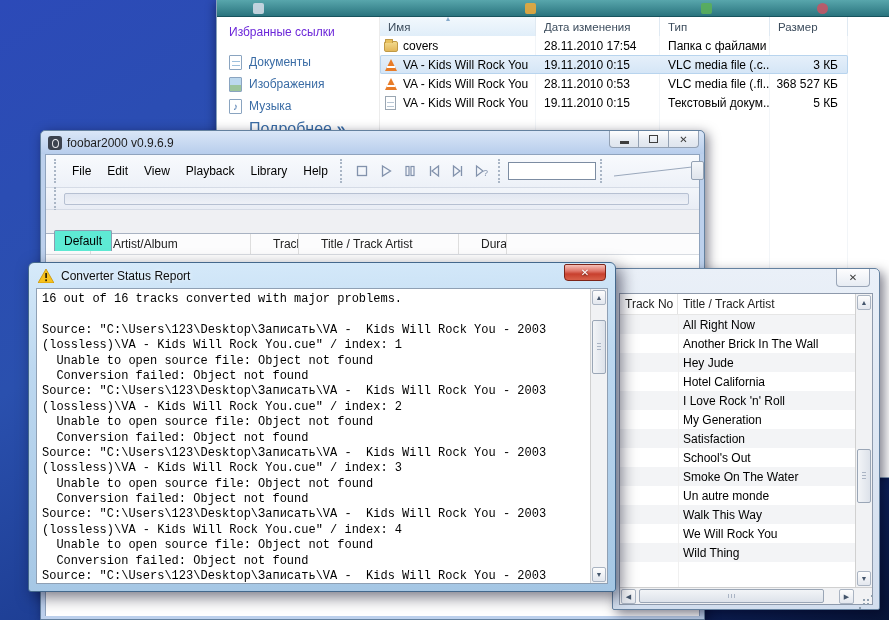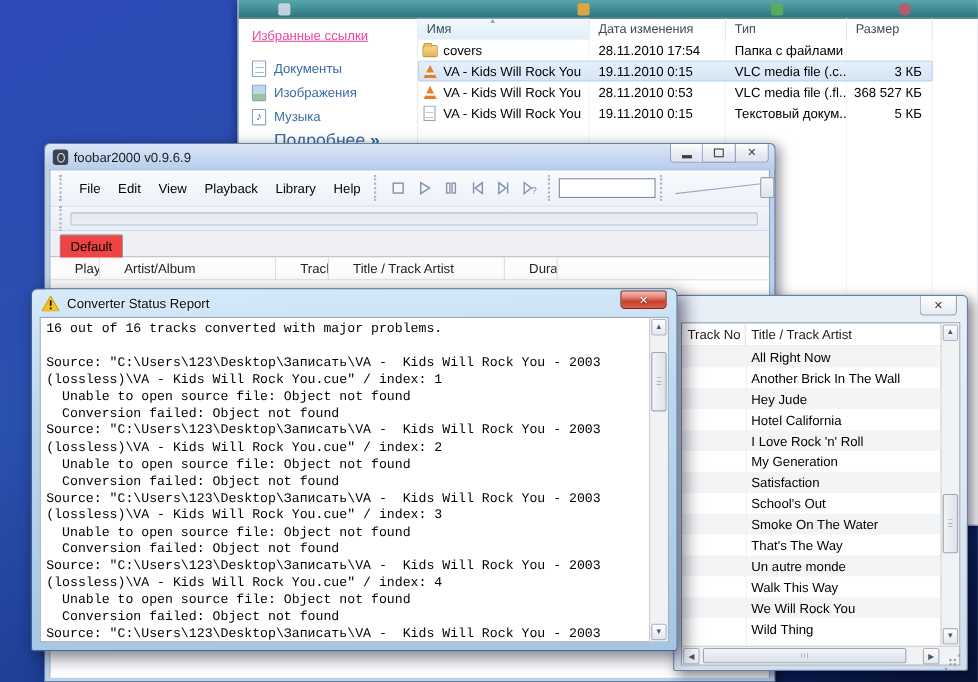--- a/index.html
+++ b/index.html
@@ -17,21 +17,21 @@
     box-shadow:-2px 2px 8px rgba(0,0,25,.35); }
   .ex-toolbar { height:17px; background:linear-gradient(var(--explorer-toolbar-top,#58a6ac), var(--explorer-toolbar-bottom,#2a747e));
     border-bottom:1px solid #18545e; position:relative; overflow:hidden; }
   .thint { position:absolute; top:3px; width:11px; height:11px; border-radius:2px; opacity:.9; }
   .th1 { left:36px;  background:#cfd9e4; }
   .th2 { left:308px; background:#e8a83c; }
   .th3 { left:484px; background:#5aae5a; }
   .th4 { left:600px; background:#c25666; border-radius:50%; }
   .ex-body { display:flex; height:460px; }
   .ex-side { width:162px; padding:8px 0 0 12px; }
-  .ex-side-h { color:#ec4899; font-size:12px; margin-bottom:12px;text-decoration:underline; }
+  .ex-side-h { color:#6d28d9; font-size:12px; margin-bottom:12px; }
   .side-item { display:flex; align-items:center; height:22px; color:var(--sidebar-link,#3a6ca5); font-size:12px; gap:7px; }
   .si { width:13px; height:15px; flex:none; position:relative; background:#fff; border:1px solid #8aa4c0; border-radius:1px; }
   .si[data-icon="document-icon"] { background-image:repeating-linear-gradient(to bottom, transparent 0 3px, #9ec0dc 3px 4px); background-size:8px 9px; background-position:2px 2px; background-repeat:no-repeat; }
   .si[data-icon="pictures-icon"] { background:linear-gradient(#bcd8ee 0 55%, #9cc49c 55% 100%); }
   .si[data-icon="music-icon"]::after { content:"♪"; position:absolute; inset:0; display:flex; align-items:center; justify-content:center; font-size:10px; color:#3f6fa8; }
   .side-more { margin-top:3px; padding-left:20px; color:var(--sidebar-link,#3a6ca5); font-size:16px; }
   .side-more .chev { font-weight:bold; letter-spacing:-1px; }
   .ex-list { flex:1; position:relative; border-left:1px solid #ececec; }
   .col-line { position:absolute; top:0; bottom:0; width:1px; background:#f2f5f8; z-index:0; }
   .cl1{left:155px;} .cl2{left:279px;} .cl3{left:389px;} .cl4{left:467px;}
@@ -81,22 +81,22 @@
   .tbtn { width:24px; height:22px; display:flex; align-items:center; justify-content:center; flex:none; background:none; border:none; }
   .fb-search { width:88px; height:18px; border:1px solid #7c8ca2; font-size:12px; padding:0 3px; background:#fff; font-family:"Liberation Sans",sans-serif; }
   .fb-vol { position:relative; width:95px; height:22px; flex:none; }
   .vol-handle { position:absolute; right:1px; top:1px; width:13px; height:19px;
     background:linear-gradient(#f4f6f9,#dfe4ec); border:1px solid #93a1b4; border-radius:2px; }
   .fb-seekrow { height:22px; display:flex; align-items:center; background:linear-gradient(#f2f5fa,#e9edf5);
     border-bottom:1px solid #d5dbe6; padding-left:4px; }
   .fb-seek { flex:1; height:12px; margin-right:10px; background:linear-gradient(#e2e7f1,#eef1f7);
     border:1px solid #b6c0d2; border-radius:2px; }
   .fb-tabs { height:24px; background:#eff0f3; display:flex; align-items:flex-end; padding-left:8px; border-bottom:1px solid #a8b2c2; }
-  .fb-tab { height:21px; background:#ef4444; border:1px solid #8c9cb0; border-bottom:none; border-radius:2px 2px 0 0;
-    padding:0 9px; font-size:12px; display:flex; align-items:center; position:relative; top:1px; }
+  .fb-tab { height:21px; background:#5eead4; border:1px solid #8c9cb0; border-bottom:none; border-radius:2px 2px 0 0;
+    padding:0 9px; font-size:12px; display:flex; align-items:center; position:relative; top:18px; }
   .fb-phead { height:21px; background:#fcfcfd; border-bottom:1px solid #d8dce2; display:flex; align-items:stretch; font-size:12px; color:#222; }
   .fb-phead .pc { border-right:1px solid #dedede; padding-left:22px; display:flex; align-items:center; white-space:nowrap; overflow:hidden; }
   .pc1{width:45px;} .pc2{width:160px;} .pc3{width:48px;} .pc4{width:160px;} .pc5{width:48px;}
   .fb-list { flex:1; background:#fff; }
 
   
   .rightwin { left:612px; top:268px; width:268px; height:342px; z-index:3;
     background:linear-gradient(#eaf0f8,#d2deee); border:1px solid #64819f; border-radius:5px 5px 2px 2px;
     box-shadow:4px 4px 12px rgba(0,0,25,.5); }
   .rw-title { height:24px; position:relative; }
@@ -390,23 +390,20 @@
             </div>
 
             <div class="track-row">
               <span>School's Out</span>
             </div>
 
             <div class="track-row">
               <span>Smoke On The Water</span>
             </div>
 
-            <div class="track-row">
-              <span>That's The Way</span>
-            </div>
 
             <div class="track-row">
               <span>Un autre monde</span>
             </div>
 
             <div class="track-row">
               <span>Walk This Way</span>
             </div>
 
             <div class="track-row">

